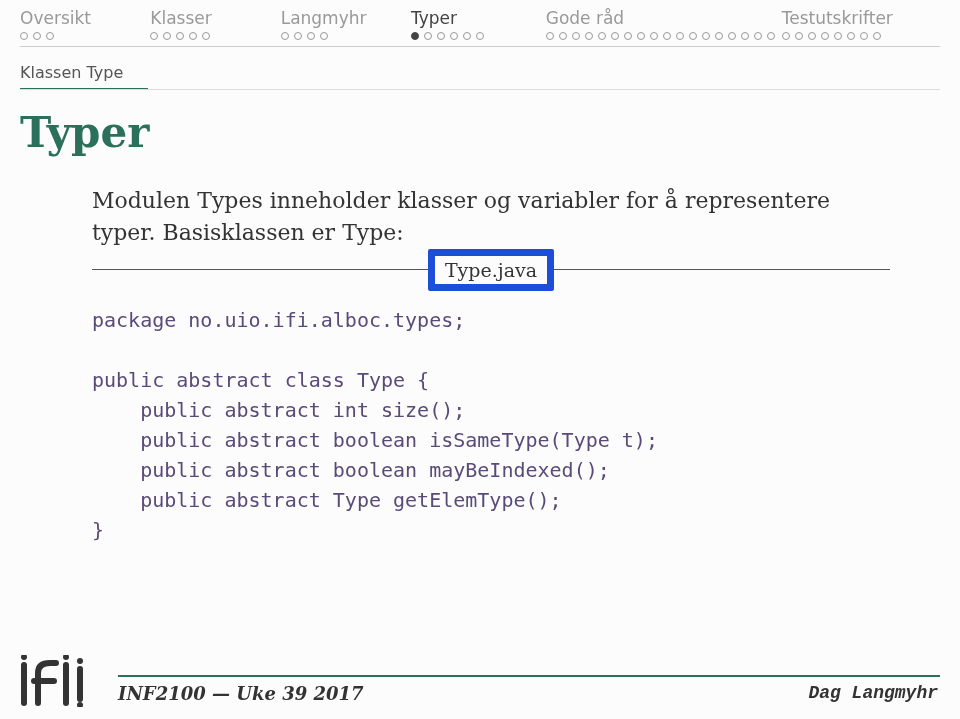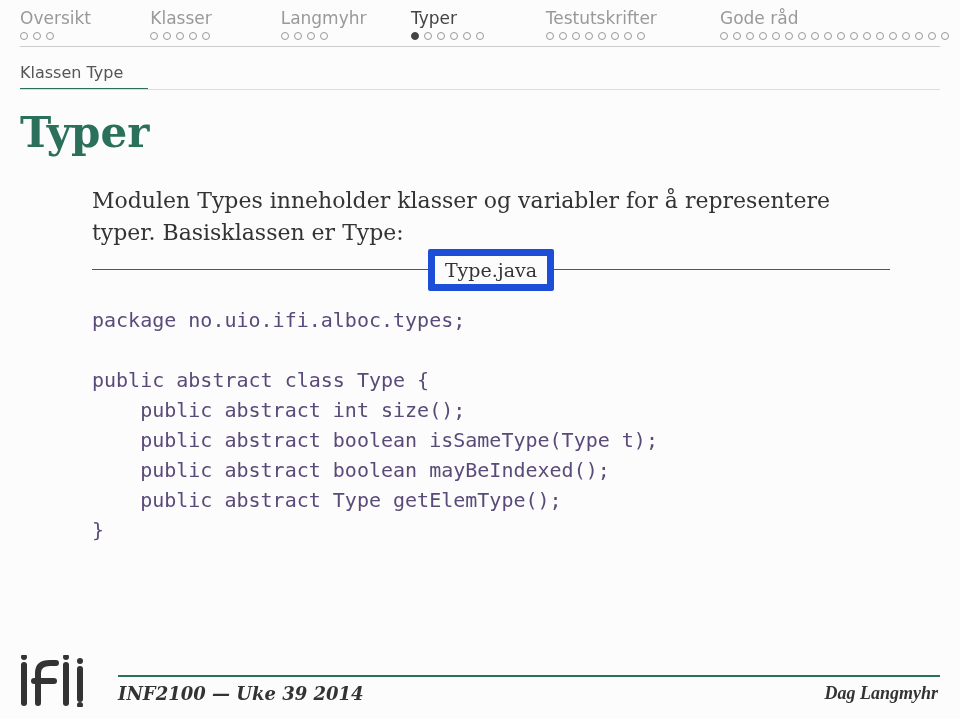--- a/index.html
+++ b/index.html
@@ -119,21 +119,21 @@
     left: 118px; top: 30px;
     font-family: Georgia, "DejaVu Serif", serif;
     font-style: italic;
     font-weight: bold;
     font-size: 18px;
     color: #333;
   }
   .footer-right {
     position: absolute;
     right: 22px; top: 30px;
-    font-family: Liberation Serif, serif;
+    font-family: Liberation Mono, monospace;
     font-style: italic;
     font-weight: bold;
     font-size: 18px;
     color: #333;
   }
   .logo {
     position: absolute;
     left: 16px;
     bottom: 8px;
   }
@@ -173,46 +173,46 @@
       <div class="nav-label active">Typer</div>
       <div class="dots">
         <span class="dot filled"></span>
         <span class="dot"></span>
         <span class="dot"></span>
         <span class="dot"></span>
         <span class="dot"></span>
         <span class="dot"></span>
       </div>
     </div>
+    <div class="nav-item" style="width: 220px;">
+      <div class="nav-label">Gode råd</div>
+      <div class="dots">
+        <span class="dot"></span>
+        <span class="dot"></span>
+        <span class="dot"></span>
+        <span class="dot"></span>
+        <span class="dot"></span>
+        <span class="dot"></span>
+        <span class="dot"></span>
+        <span class="dot"></span>
+        <span class="dot"></span>
+        <span class="dot"></span>
+        <span class="dot"></span>
+        <span class="dot"></span>
+        <span class="dot"></span>
+        <span class="dot"></span>
+        <span class="dot"></span>
+        <span class="dot"></span>
+        <span class="dot"></span>
+        <span class="dot"></span>
+      </div>
+    </div>
     <div class="nav-item" style="width: 180px;">
       <div class="nav-label">Testutskrifter</div>
       <div class="dots">
-        <span class="dot"></span>
-        <span class="dot"></span>
-        <span class="dot"></span>
-        <span class="dot"></span>
-        <span class="dot"></span>
-        <span class="dot"></span>
-        <span class="dot"></span>
-        <span class="dot"></span>
-      </div>
-    </div>
-    <div class="nav-item" style="width: 220px;">
-      <div class="nav-label">Gode råd</div>
-      <div class="dots">
-        <span class="dot"></span>
-        <span class="dot"></span>
-        <span class="dot"></span>
-        <span class="dot"></span>
-        <span class="dot"></span>
-        <span class="dot"></span>
-        <span class="dot"></span>
-        <span class="dot"></span>
-        <span class="dot"></span>
-        <span class="dot"></span>
         <span class="dot"></span>
         <span class="dot"></span>
         <span class="dot"></span>
         <span class="dot"></span>
         <span class="dot"></span>
         <span class="dot"></span>
         <span class="dot"></span>
         <span class="dot"></span>
       </div>
     </div>
@@ -253,15 +253,15 @@
         <line x1="18" y1="26" x2="38" y2="26"></line>
         <line x1="50" y1="10" x2="50" y2="48"></line>
         <circle cx="50" cy="2" r="3" fill="#333" stroke="none"></circle>
         <line x1="64" y1="14" x2="64" y2="44"></line>
         <circle cx="64" cy="6" r="3" fill="#333" stroke="none"></circle>
         <circle cx="64" cy="50" r="3" fill="#333" stroke="none"></circle>
       </g>
     </svg>
   </div>
   <div class="footer-line"></div>
-  <div class="footer-left">INF2100 — Uke 39 2014</div>
+  <div class="footer-left">INF2100 — Uke 39 2017</div>
   <div class="footer-right">Dag Langmyhr</div>
 </div>
 
 </body></html>

